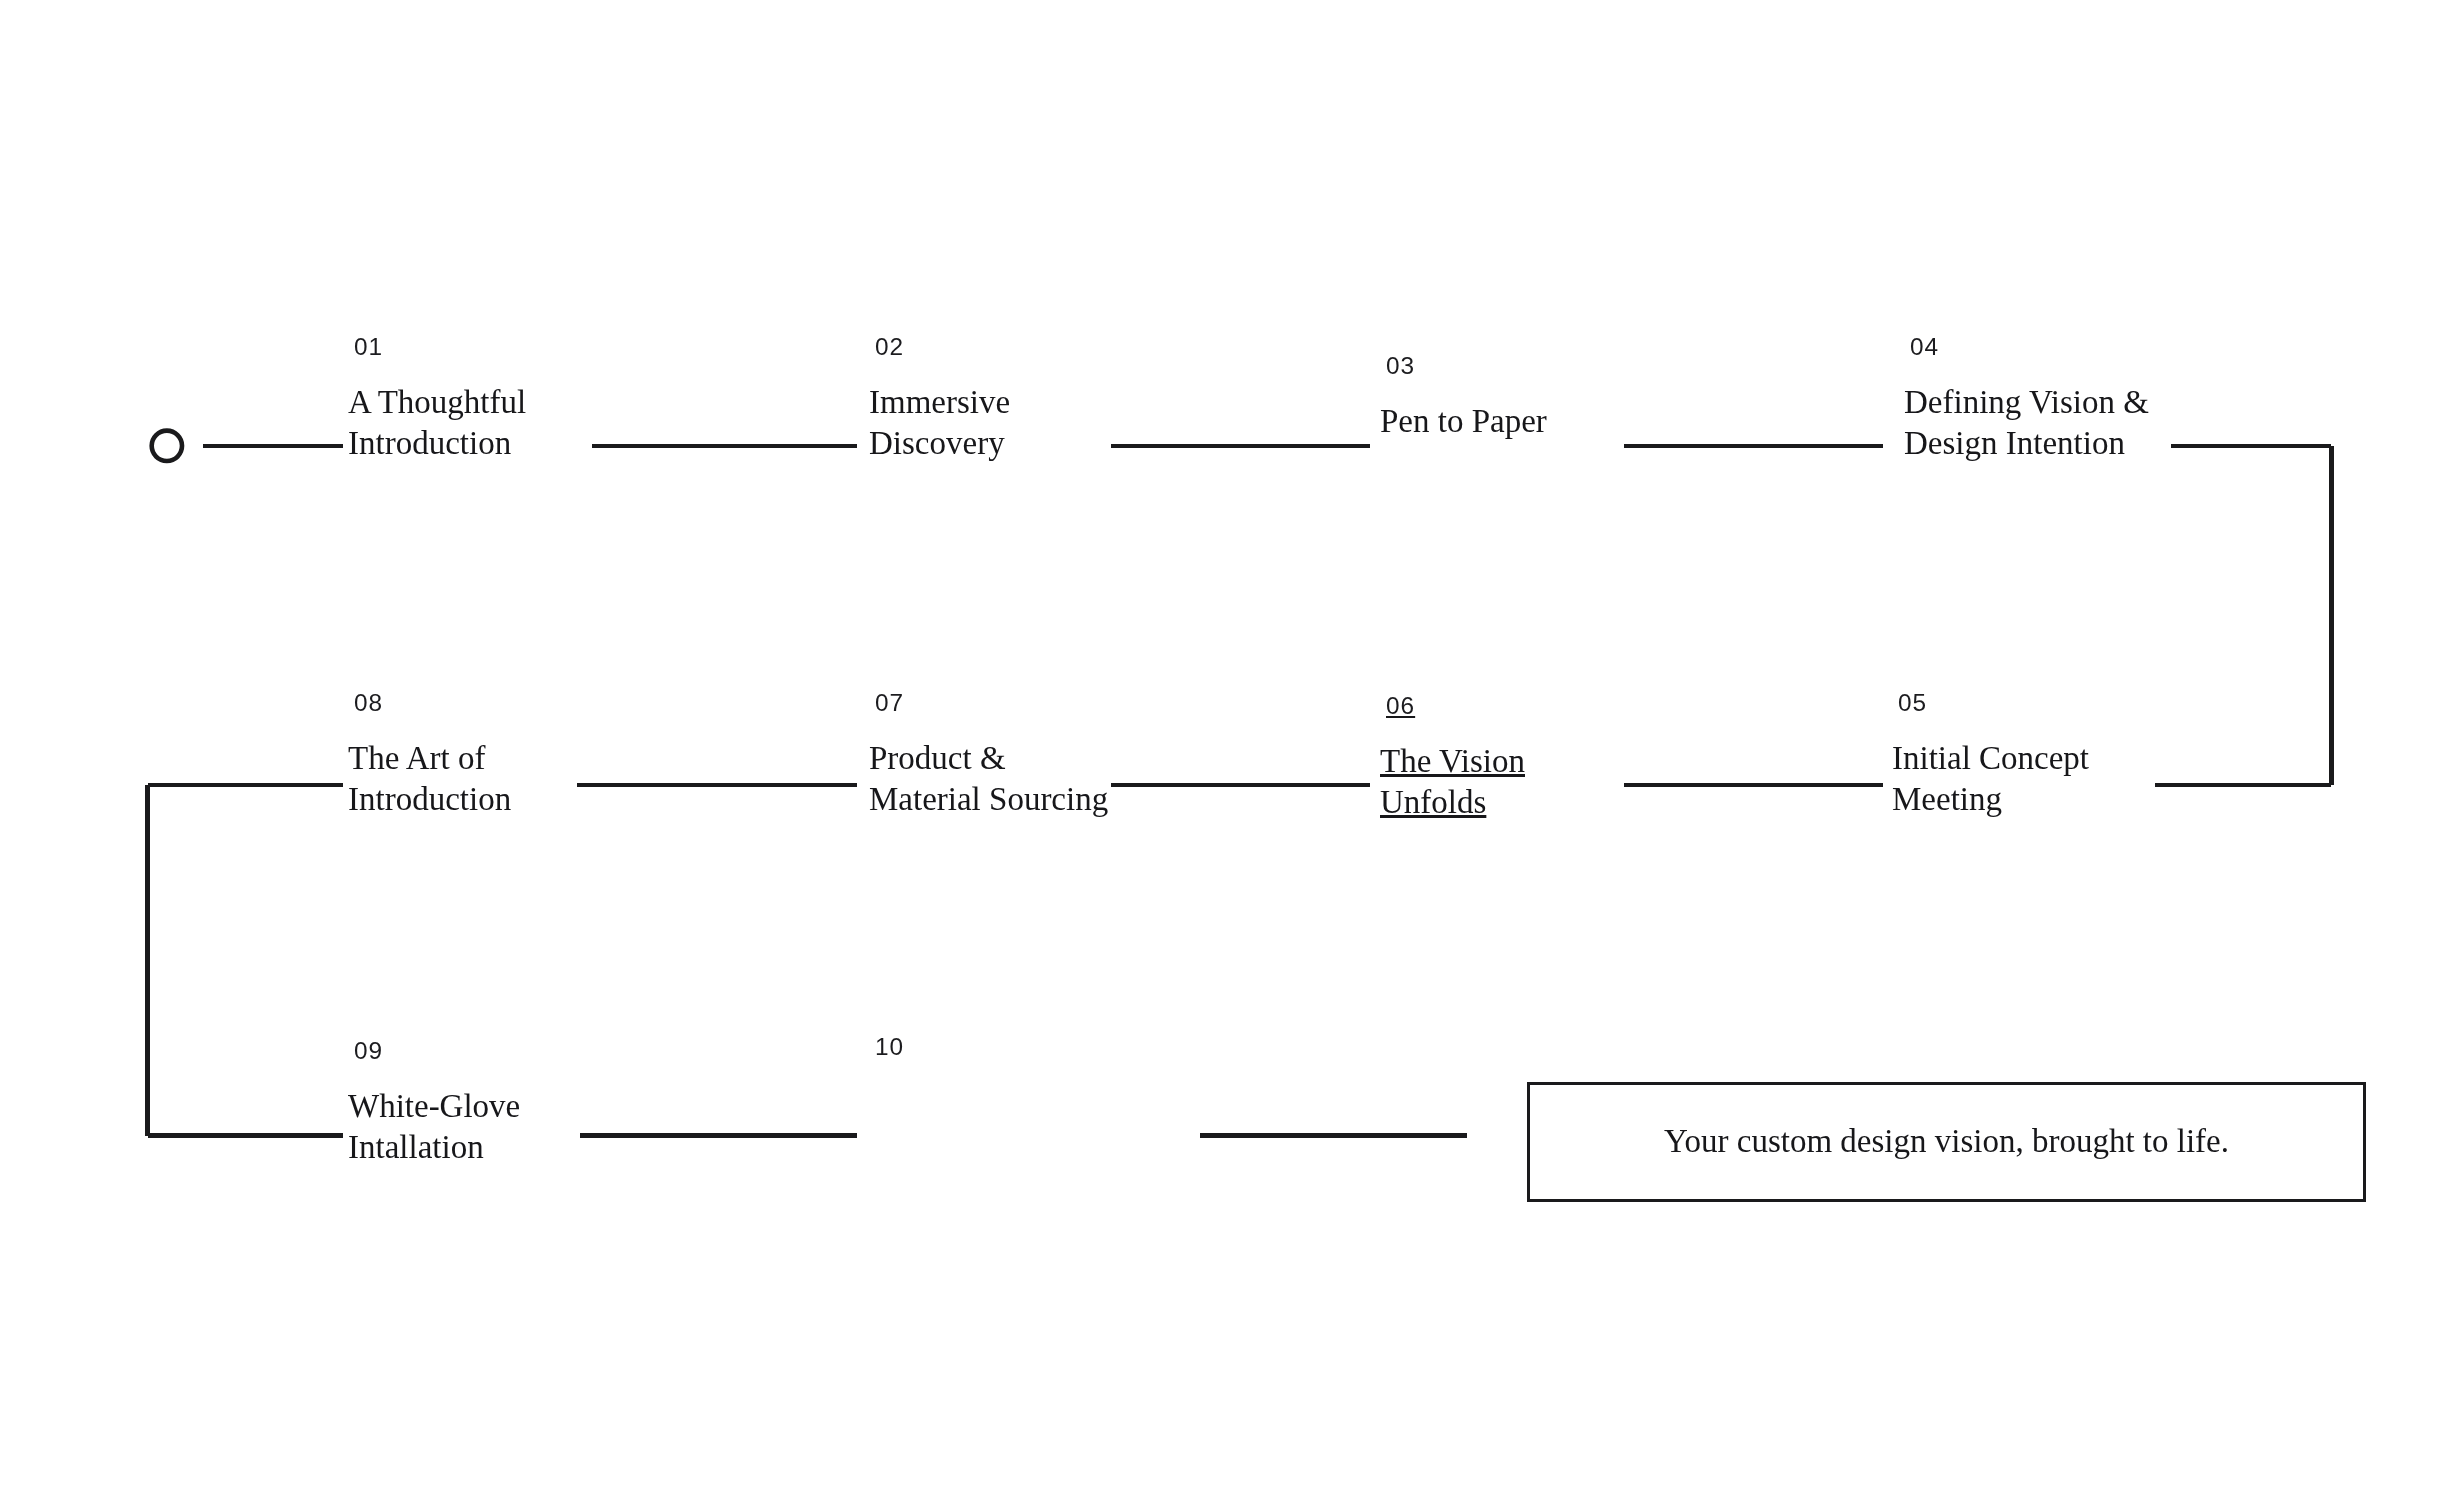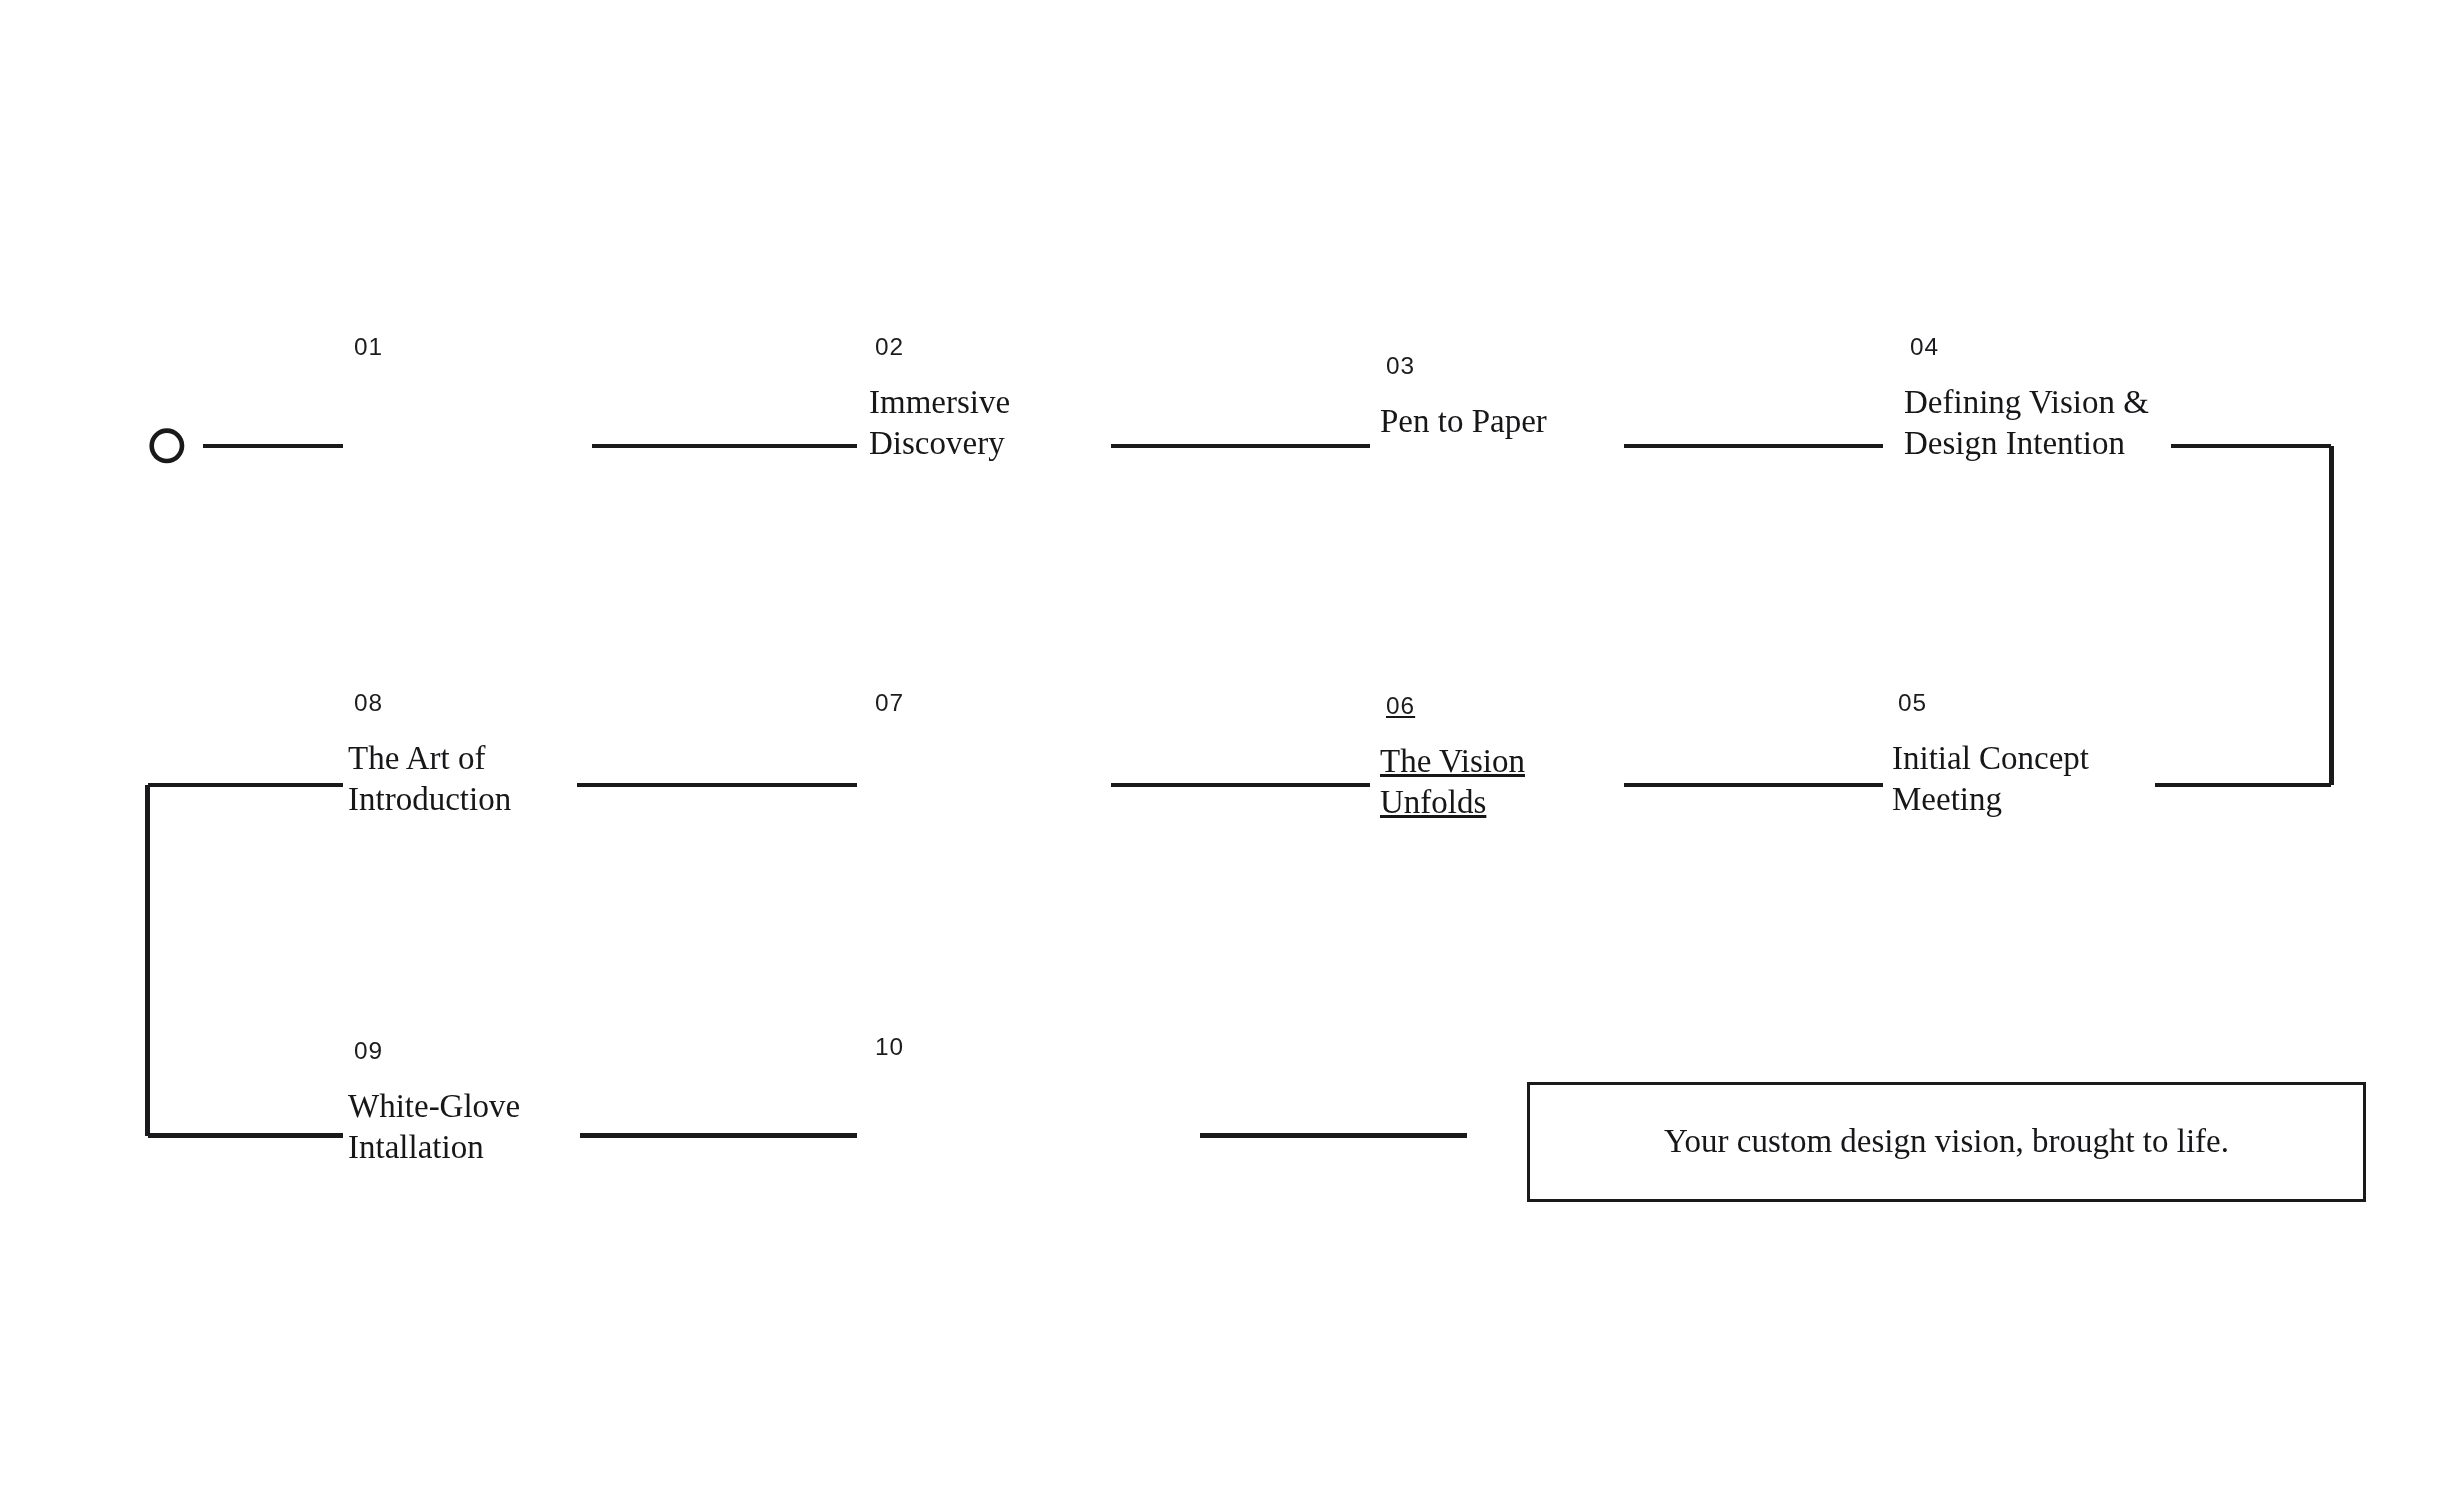--- a/index.html
+++ b/index.html
@@ -80,20 +80,22 @@
       <line x1="224" x2="224" y1="1190" y2="1722" stroke="#1a1a1c" stroke-width="7" shape-rendering="crispEdges"></line>
       <line x1="224" x2="520" y1="1722" y2="1722" stroke="#1a1a1c" stroke-width="7" shape-rendering="crispEdges"></line>
       <line x1="880" x2="1300" y1="1722" y2="1722" stroke="#1a1a1c" stroke-width="7" shape-rendering="crispEdges"></line>
       <line x1="1820" x2="2225" y1="1722" y2="1722" stroke="#1a1a1c" stroke-width="7" shape-rendering="crispEdges"></line>
       <circle cx="253" cy="676" r="23" fill="none" stroke="#1a1a1c" stroke-width="7"></circle>
     </svg>
 
   <div id="nodes">
       <div class="node" style="left: 348px; top: 335px;">
         <div class="node-num">01</div>
+        <div class="node-title">A Thoughtful
+Introduction</div>
       </div>
       <div class="node" style="left: 869px; top: 335px;">
         <div class="node-num">02</div>
         <div class="node-title">Immersive
 Discovery</div>
       </div>
       <div class="node" style="left: 1380px; top: 354px;">
         <div class="node-num">03</div>
         <div class="node-title">Pen to Paper</div>
       </div>
@@ -102,20 +104,22 @@
         <div class="node-title">Defining Vision &amp;
 Design Intention</div>
       </div>
       <div class="node" style="left: 348px; top: 691px;">
         <div class="node-num">08</div>
         <div class="node-title">The Art of
 Introduction</div>
       </div>
       <div class="node" style="left: 869px; top: 691px;">
         <div class="node-num">07</div>
+        <div class="node-title">Product &amp;
+Material Sourcing</div>
       </div>
       <div class="node" style="left: 1380px; top: 694px; text-decoration: underline;">
         <div class="node-num">06</div>
         <div class="node-title">The Vision
 Unfolds</div>
       </div>
       <div class="node" style="left: 1892px; top: 691px;">
         <div class="node-num">05</div>
         <div class="node-title">Initial Concept
 Meeting</div>

